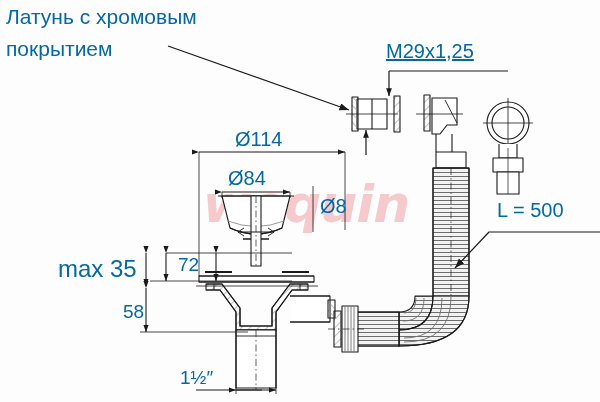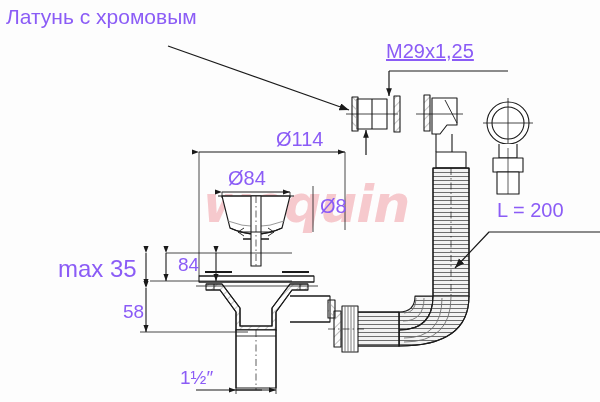--- a/index.html
+++ b/index.html
@@ -17,21 +17,21 @@
   }
   #drawing {
     position: absolute;
     left: 0;
     top: 0;
     width: 600px;
     height: 402px;
   }
   .txt {
     position: absolute;
-    color: #8b5cf6;
+    color: #0369a1;
     white-space: nowrap;
     line-height: 1;
   }
   #title-line1 {
     left: 6px;
     top: 6px;
     font-size: 21px;
   }
   #title-line2 {
     left: 6px;
@@ -41,21 +41,20 @@
   #lbl-thread {
     left: 386px;
     top: 41px;
     font-size: 20px;
     text-decoration: underline;
   }
   #lbl-d114 {
     left: 235px;
     top: 129px;
     font-size: 20px;
-    margin-left: 41px;
   }
   #lbl-d84 {
     left: 228px;
     top: 168px;
     font-size: 20px;
   }
   #lbl-d8 {
     left: 320px;
     top: 196px;
     font-size: 20px;
@@ -290,24 +289,25 @@
         <line x1="196" y1="390" x2="262" y2="390" stroke-width="1.1"></line>
         <line x1="236" y1="390" x2="276" y2="390" stroke-width="1.1" marker-start="url(#arwS)" marker-end="url(#arwS)"></line>
         <line x1="236" y1="388" x2="236" y2="394" stroke-width="0.8"></line>
         <line x1="276" y1="388" x2="276" y2="394" stroke-width="0.8"></line>
       </g>
 
     </g>
   </svg>
 
   <div class="txt" id="title-line1">Латунь с хромовым</div>
+  <div class="txt" id="title-line2">покрытием</div>
 
   <div class="txt" id="lbl-thread">M29x1,25</div>
   <div class="txt" id="lbl-d114">Ø114</div>
   <div class="txt" id="lbl-d84">Ø84</div>
   <div class="txt" id="lbl-d8">Ø8</div>
-  <div class="txt" id="lbl-len">L = 200</div>
+  <div class="txt" id="lbl-len">L = 500</div>
   <div class="txt" id="lbl-max35">max 35</div>
-  <div class="txt" id="lbl-45">84</div>
+  <div class="txt" id="lbl-45">72</div>
   <div class="txt" id="lbl-58">58</div>
   <div class="txt" id="lbl-inch">1½″</div>
 
 </div>
 
 </body></html>

